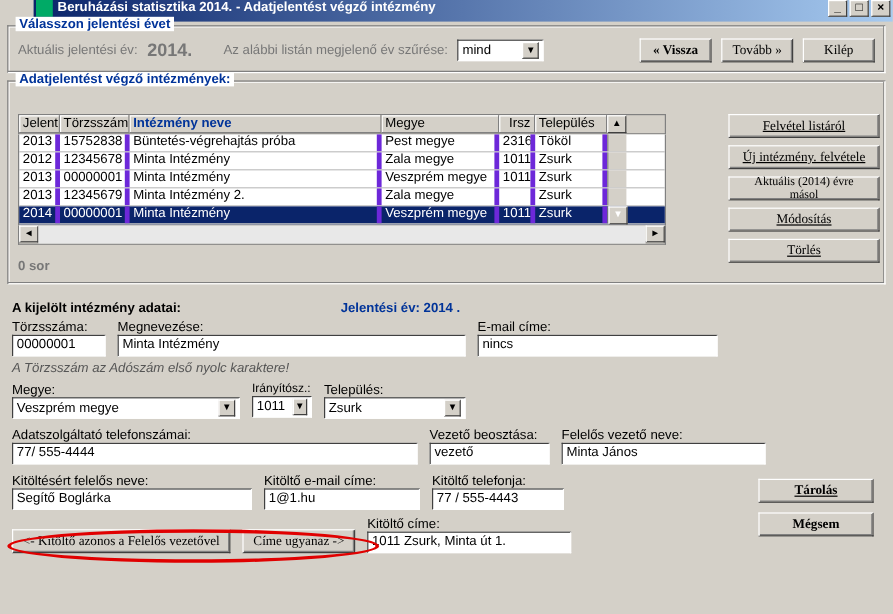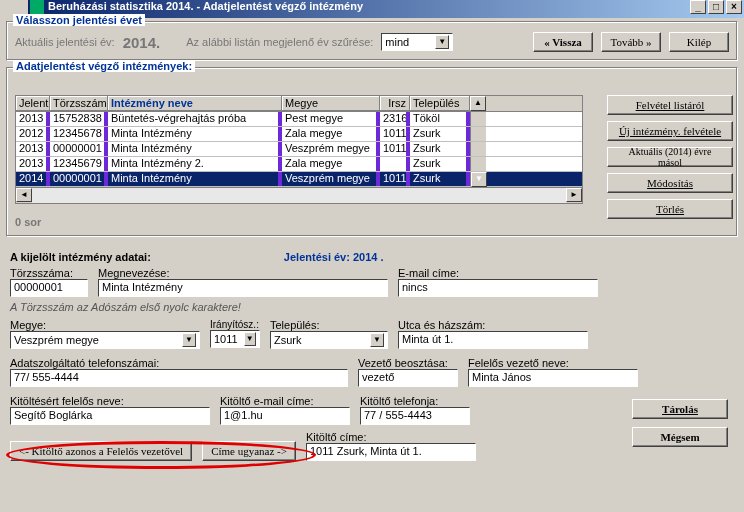--- a/index.html
+++ b/index.html
@@ -63,42 +63,42 @@
     box-shadow: inset -1px -1px 0 #808080;
     height:20px; padding:0 8px; display:inline-flex; align-items:center; justify-content:center;
     font-family: Tahoma; font-size:11px; color:#000;
   }
   .input {
     background:#fff; border:1px solid #808080;
     border-top-color:#404040; border-left-color:#404040;
     border-right-color:#fff; border-bottom-color:#fff;
     height:18px; padding:1px 3px;
   }
-  .sidebtns { display:flex; flex-direction:column; gap:6px; width:122px;}
+  .sidebtns { display:flex; flex-direction:column; gap:6px; width:122px;margin-left:28px;}
   .sidebtns .btn { width:126px; }
   .mainrow { display:flex; gap:24px; }
   .listarea { flex:1; }
   .listhdr {
     display:flex; background:#d4d0c8;
     border:1px solid #808080;
   }
   .colh {
     background:#d4d0c8;
     border-right:1px solid #808080;
     border-bottom:1px solid #808080;
     box-shadow: inset 1px 1px 0 #fff;
     padding:1px 3px; font-size:11px;
     overflow:hidden; white-space:nowrap;
   }
   .colh.intez { color:#003399; font-weight:bold;}
   .listbody { background:#fff; border:1px solid #808080; border-top:none; }
   .row { display:flex; border-bottom:1px solid #c0c0c0; height:15px;}
   .row.sel { background:#0a246a; color:#fff;}
   .cell { border-right:4px solid #6d28d9; padding:0 3px; overflow:hidden; white-space:nowrap; }
-  .c1{width:34px} .c2{width:58px} .c3{width:174px} .c4{width:98px} .c5{width:30px; text-align:right;} .c6{width:60px}
+  .c1{width:34px} .c2{width:58px} .c3{width:210px} .c4{width:98px} .c5{width:30px; text-align:right;} .c6{width:60px}
   .scrollcol { width:16px; background:#d4d0c8; border-left:1px solid #808080;}
   .scrollup,.scrolldn {
     width:16px;height:15px;background:#d4d0c8;
     border:1px solid #fff;border-right-color:#404040;border-bottom-color:#404040;
     font-size:8px;text-align:center;line-height:12px;
   }
   .hscroll { display:flex; background:#d4d0c8; border:1px solid #808080; border-top:none; height:16px;}
   .hscroll .arrow{width:16px;height:14px;background:#d4d0c8;border:1px solid #fff;border-right-color:#404040;border-bottom-color:#404040;font-size:8px;text-align:center;line-height:11px;}
   .countlbl { color:#777; font-weight:bold; margin-top:12px;}
   .section-title { font-weight:bold; margin:6px 0 4px 0;}
@@ -274,24 +274,20 @@
         </div>
       </div>
       <div class="fcol" style="width:118px">
         <span>Település:</span>
         <div class="select">
           <span>Zsurk</span>
             <span style="flex:1"></span>
           <span class="arrow">▼</span>
         </div>
       </div>
-      <div class="fcol" style="width:190px">
-        <span>Utca és házszám:</span>
-        <div class="input">Minta út 1.</div>
-      </div>
     </div>
 
     <div class="formrow" style="margin-top:8px">
       <div class="fcol" style="width:338px">
         <span>Adatszolgáltató telefonszámai:</span>
         <div class="input">77/ 555-4444</div>
       </div>
       <div class="fcol" style="width:100px">
         <span>Vezető beosztása:</span>
         <div class="input">vezető</div>

